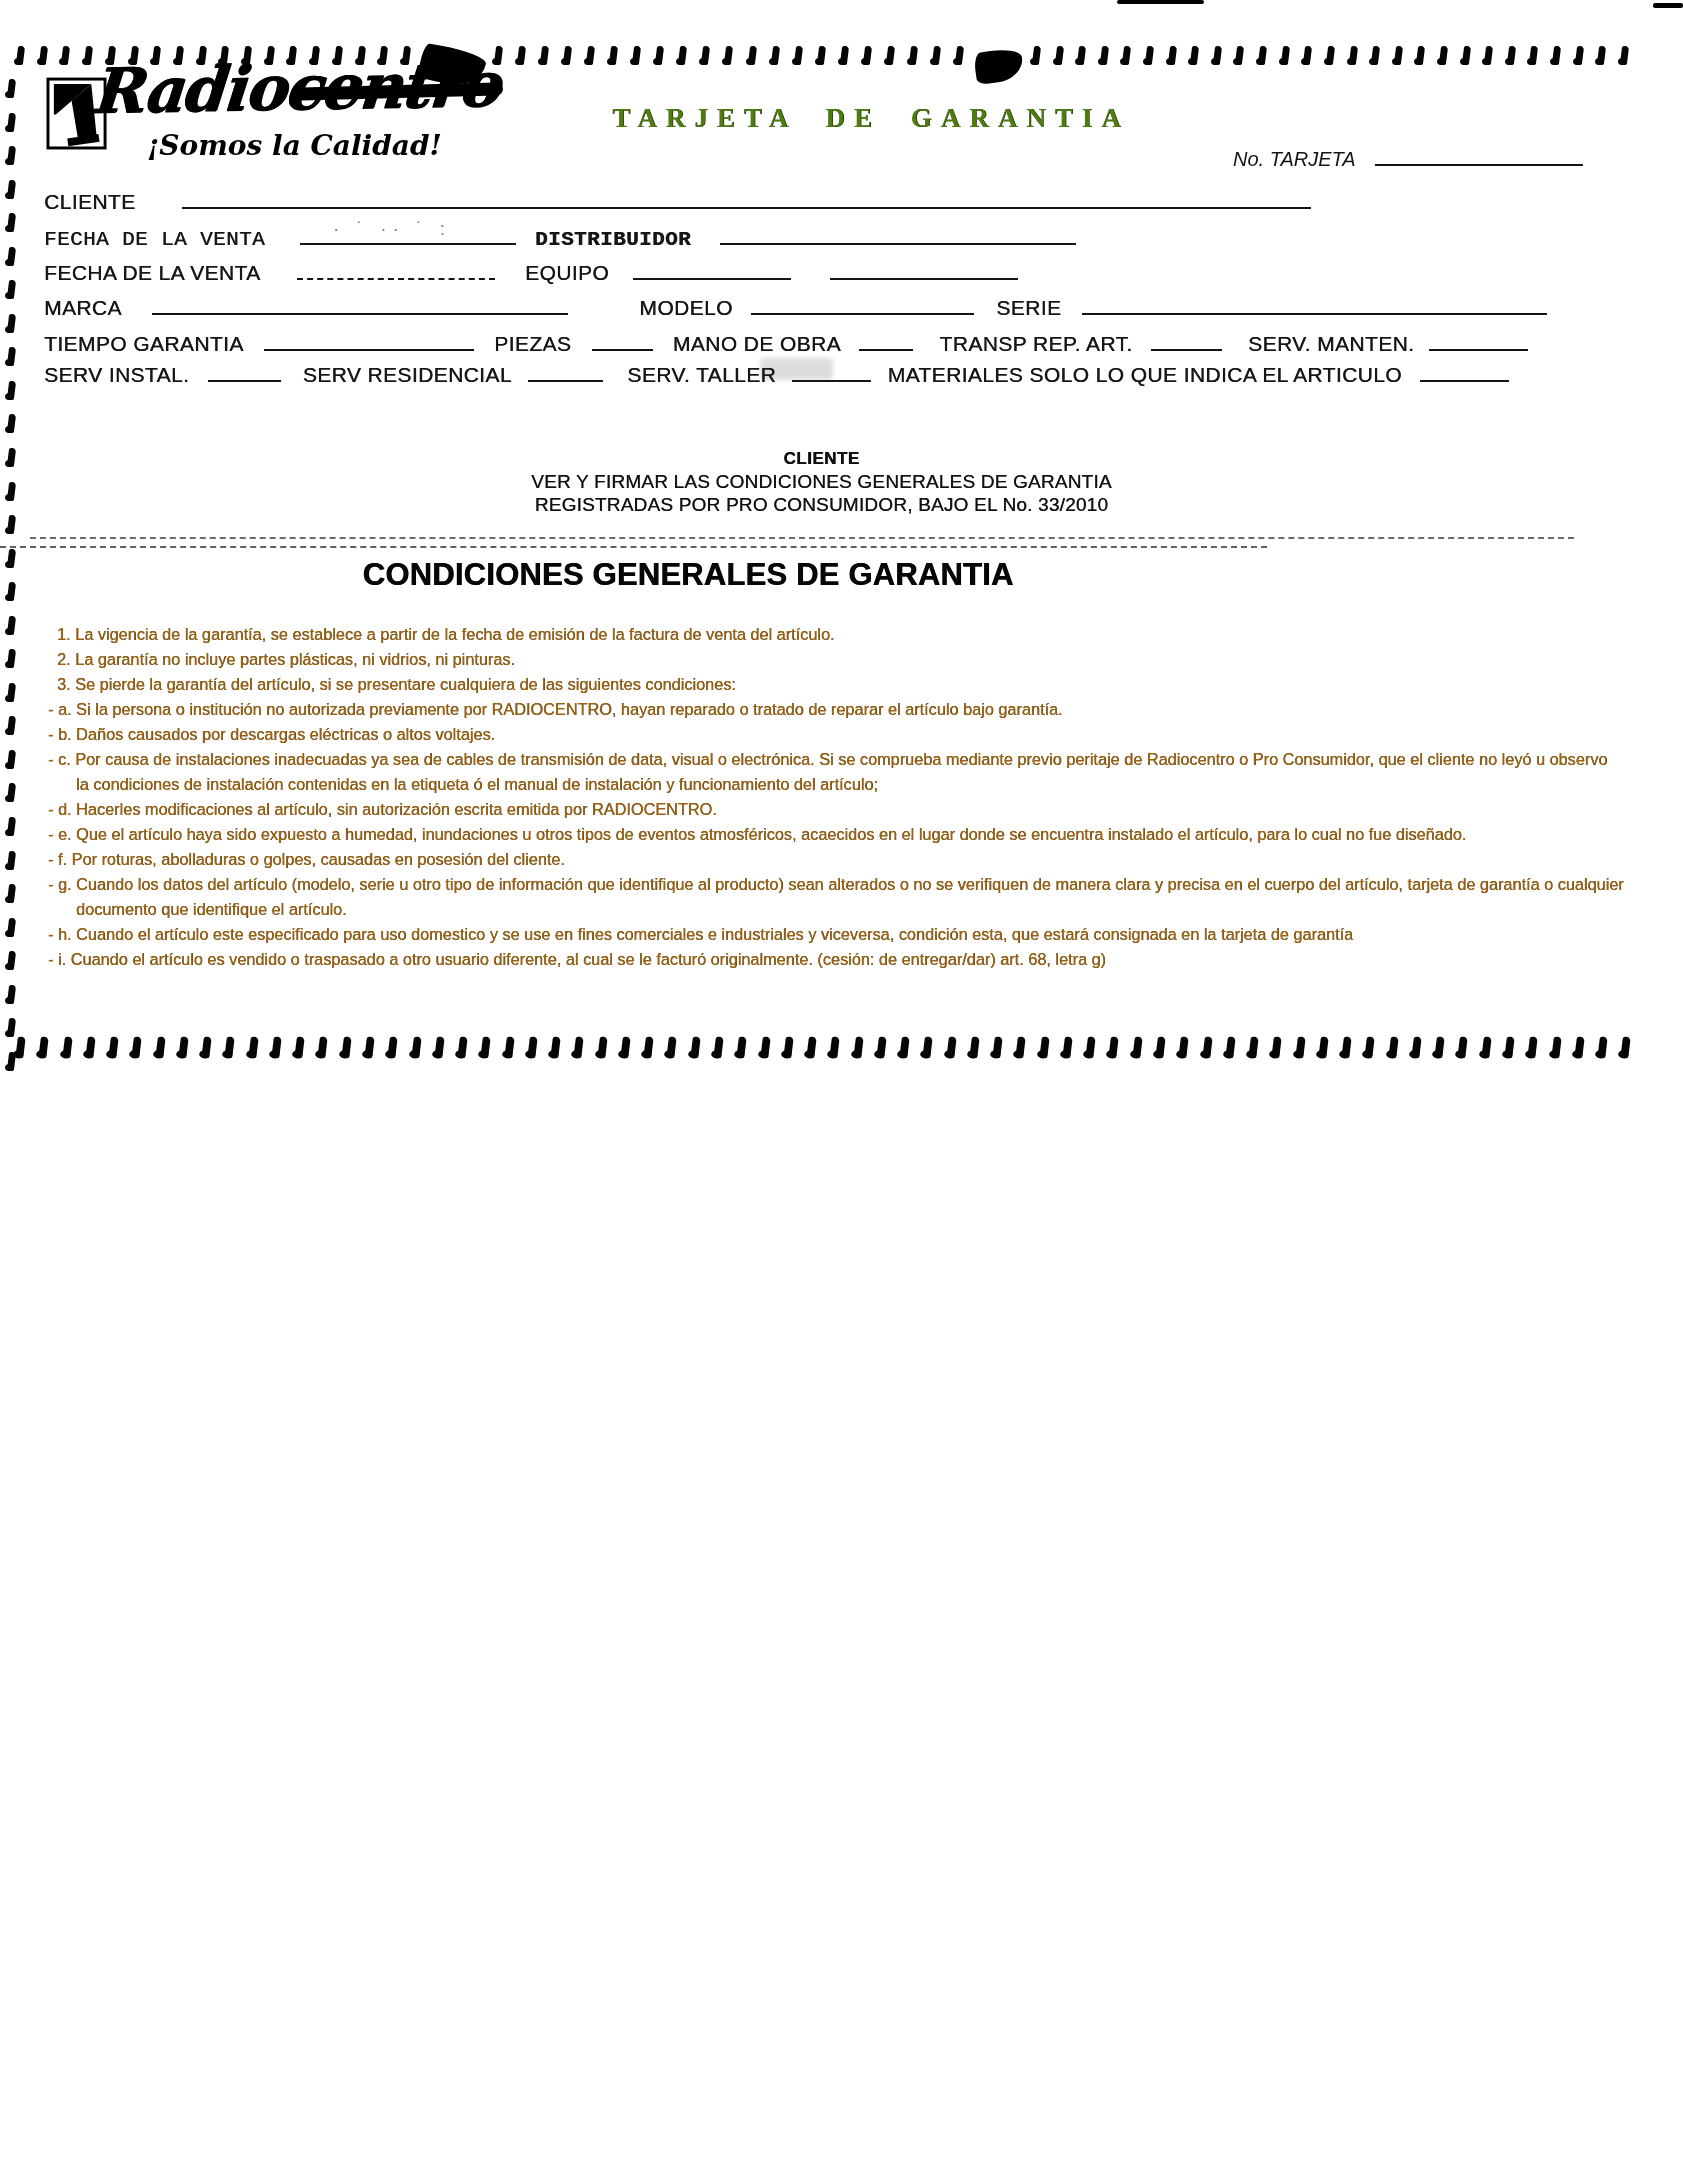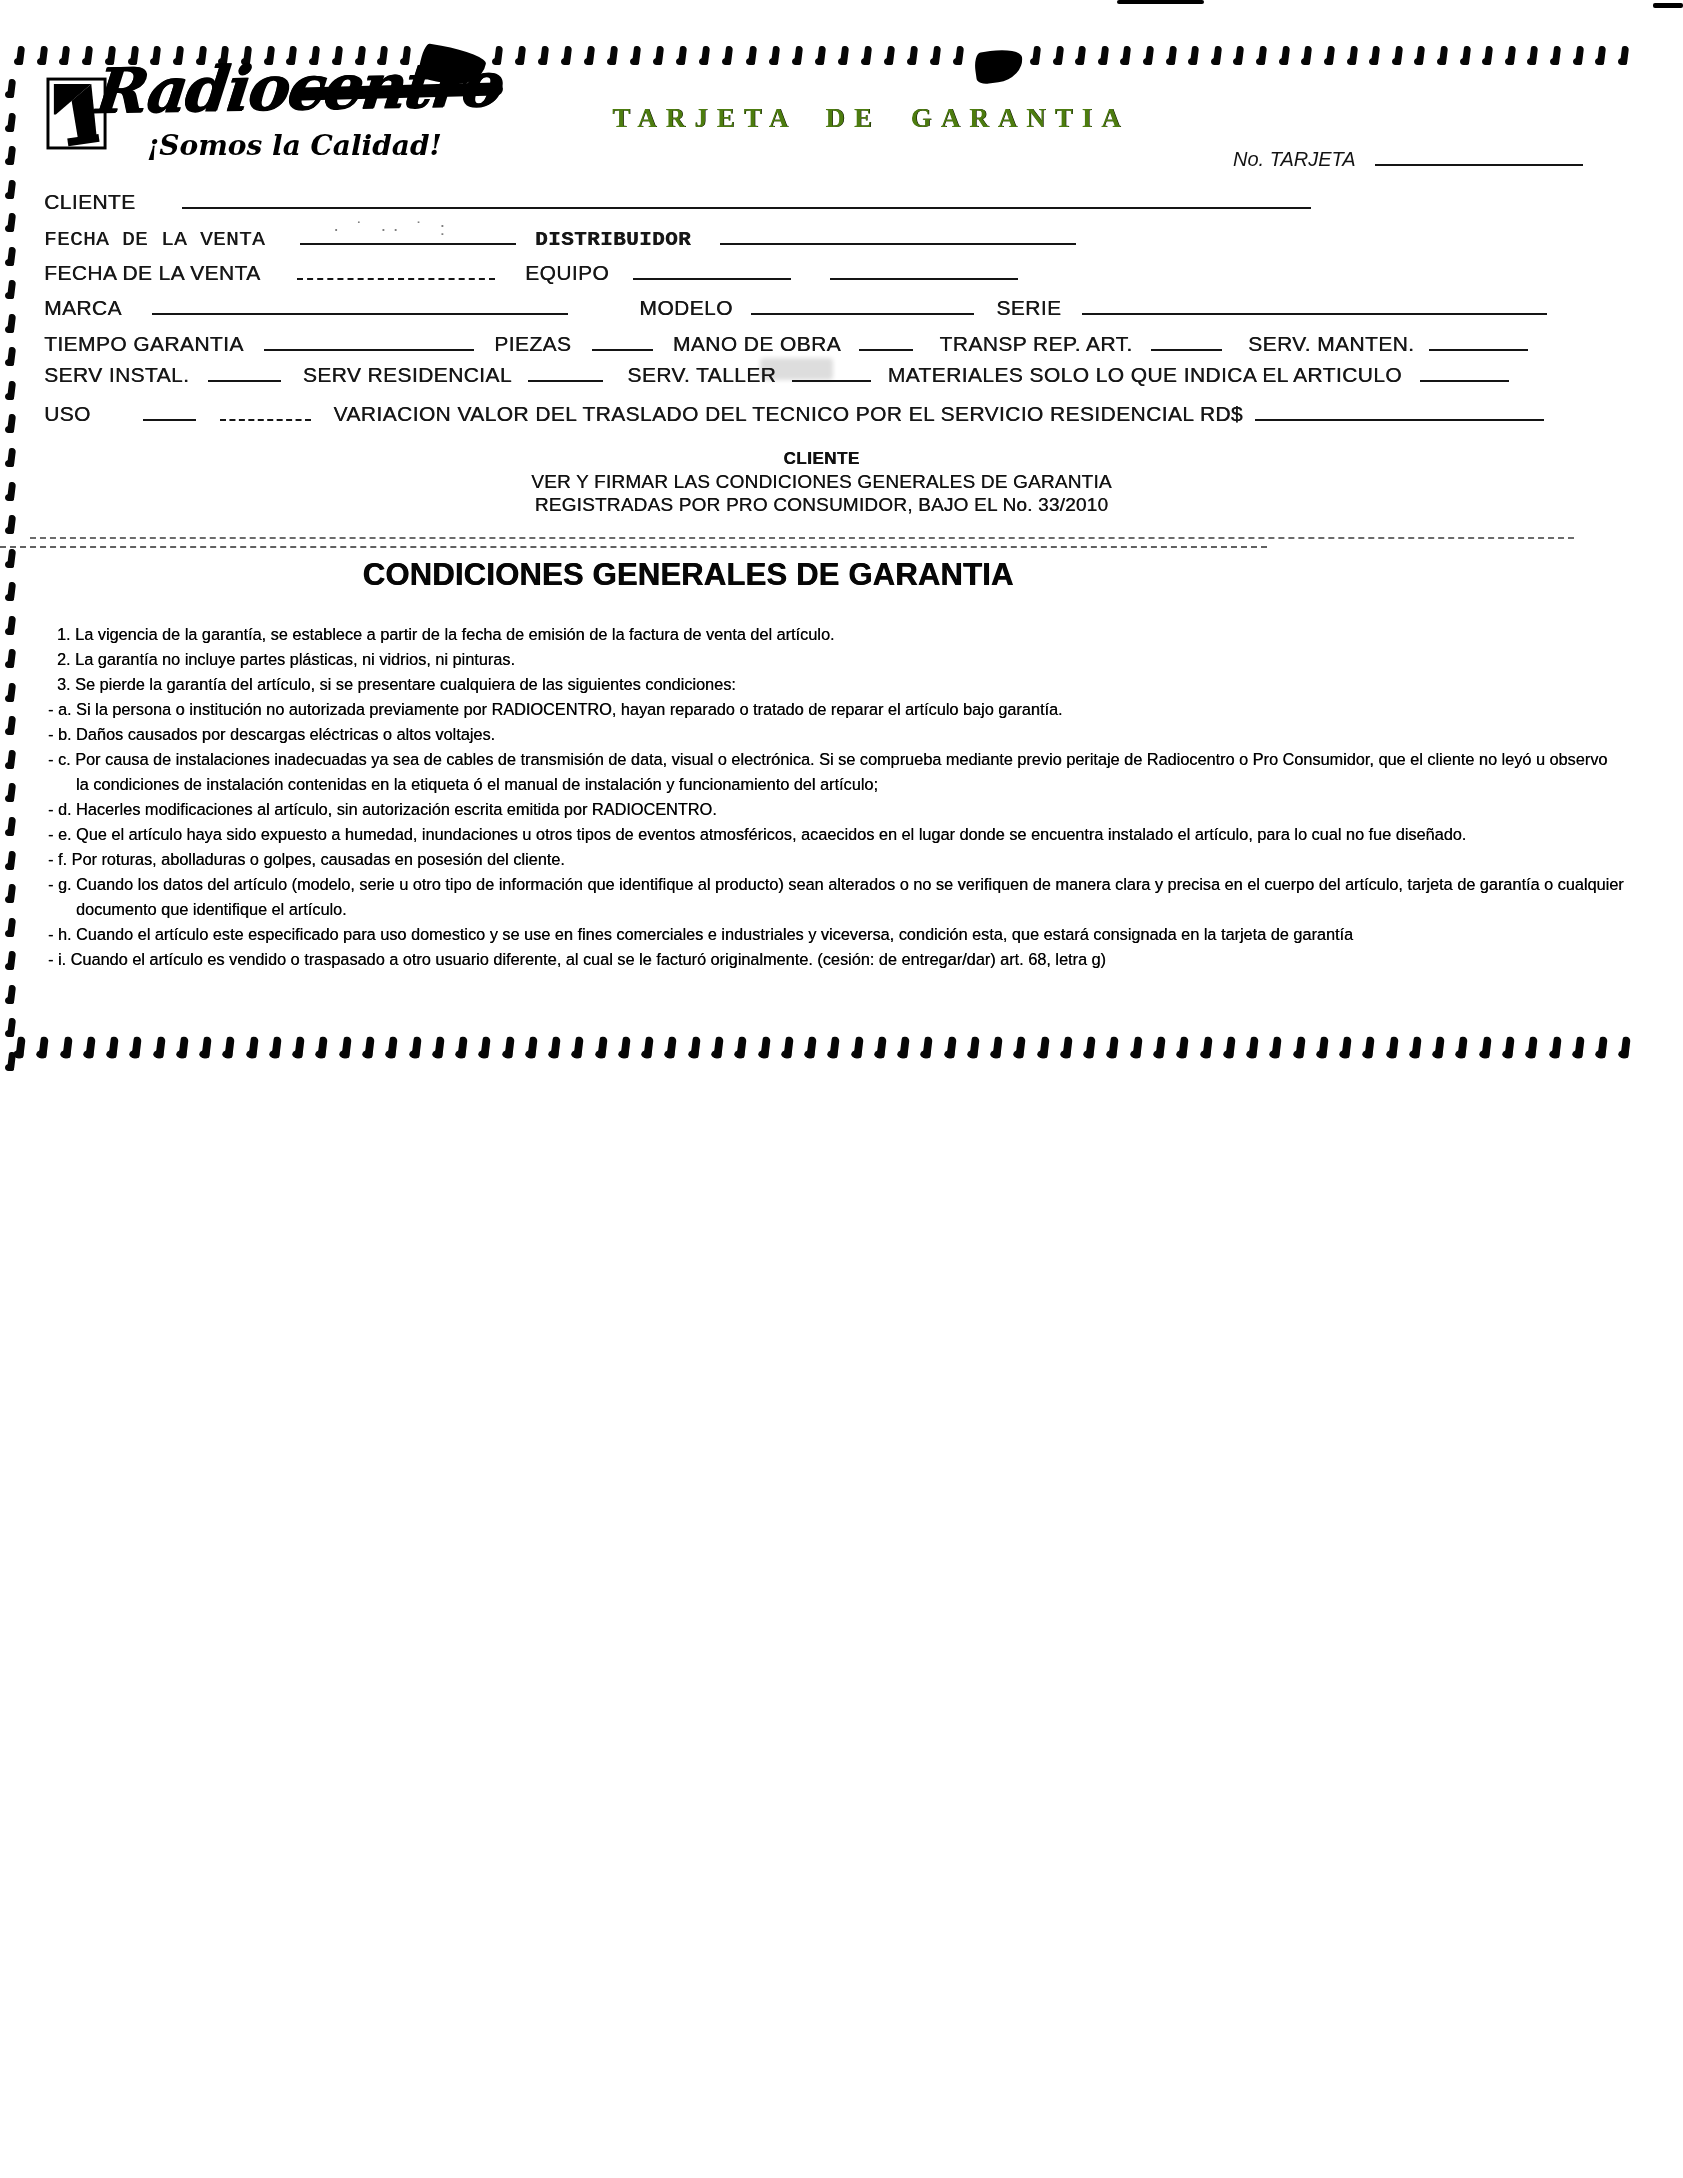--- a/index.html
+++ b/index.html
@@ -54,21 +54,21 @@
 
   
   .tear{position:absolute;border-top:2px dashed #3a3a3a;height:0;}
   .tear.t1{left:30px;top:537px;width:1544px;opacity:.75;}
   .tear.t2{left:0px;top:546px;width:1267px;opacity:.8;}
 
   
   .cond-title{position:absolute;left:0;top:557px;width:1376px;text-align:center;font-weight:bold;
               font-size:31px;letter-spacing:0.2px;color:#070707;text-shadow:0.6px 0 0 #000;}
   .conds{position:absolute;left:44px;top:622px;width:1580px;font-size:16.3px;line-height:25px;
-         color:#000000;text-shadow:0.3px 0.1px 0 #444;}
+         color:#a16207;text-shadow:0.3px 0.1px 0 #444;}
   .cond-num{padding-left:13px;}
   .cond-sub{padding-left:32px;text-indent:-28px;}
 
   .dorso{position:absolute;left:0;top:1010px;width:1663px;text-align:center;font-size:18px;
          letter-spacing:1px;color:#161616;text-shadow:0.3px 0 0 #333;}
 </style>
 </head>
 <body>
 
 <div class="page">
@@ -320,27 +320,20 @@
     <span class="ln" style="width:73px;margin-left:12px;"></span>
     <span class="fl" style="margin-left:16px;">SERV RESIDENCIAL</span>
     <span class="ln" style="width:75px;margin-left:10px;"></span>
     <span class="fl" style="margin-left:18px;">SERV. TALLER</span>
     <span class="ln" style="width:79px;margin-left:10px;"></span>
     <span class="fl" style="margin-left:10px;">MATERIALES SOLO LO QUE INDICA EL ARTICULO</span>
     <span class="ln" style="width:89px;margin-left:12px;"></span>
   </div>
   <div class="smudge2"></div>
 
-  <div class="frow" style="top:402px;">
-    <span class="fl">USO</span>
-    <span class="ln" style="width:53px;margin-left:46px;"></span>
-    <span class="ln dash" style="width:91px;margin-left:18px;"></span>
-    <span class="fl" style="margin-left:16px;">VARIACION VALOR DEL TRASLADO DEL TECNICO POR EL SERVICIO RESIDENCIAL RD$</span>
-    <span class="ln" style="width:289px;margin-left:6px;"></span>
-  </div>
 
   <div class="notice">
     <div class="n1">CLIENTE</div>
     <div class="n2">VER Y FIRMAR LAS CONDICIONES GENERALES DE GARANTIA</div>
     <div class="n3">REGISTRADAS POR PRO CONSUMIDOR, BAJO EL No. 33/2010</div>
   </div>
 
   <div class="tear t1"></div>
   <div class="tear t2"></div>
 

